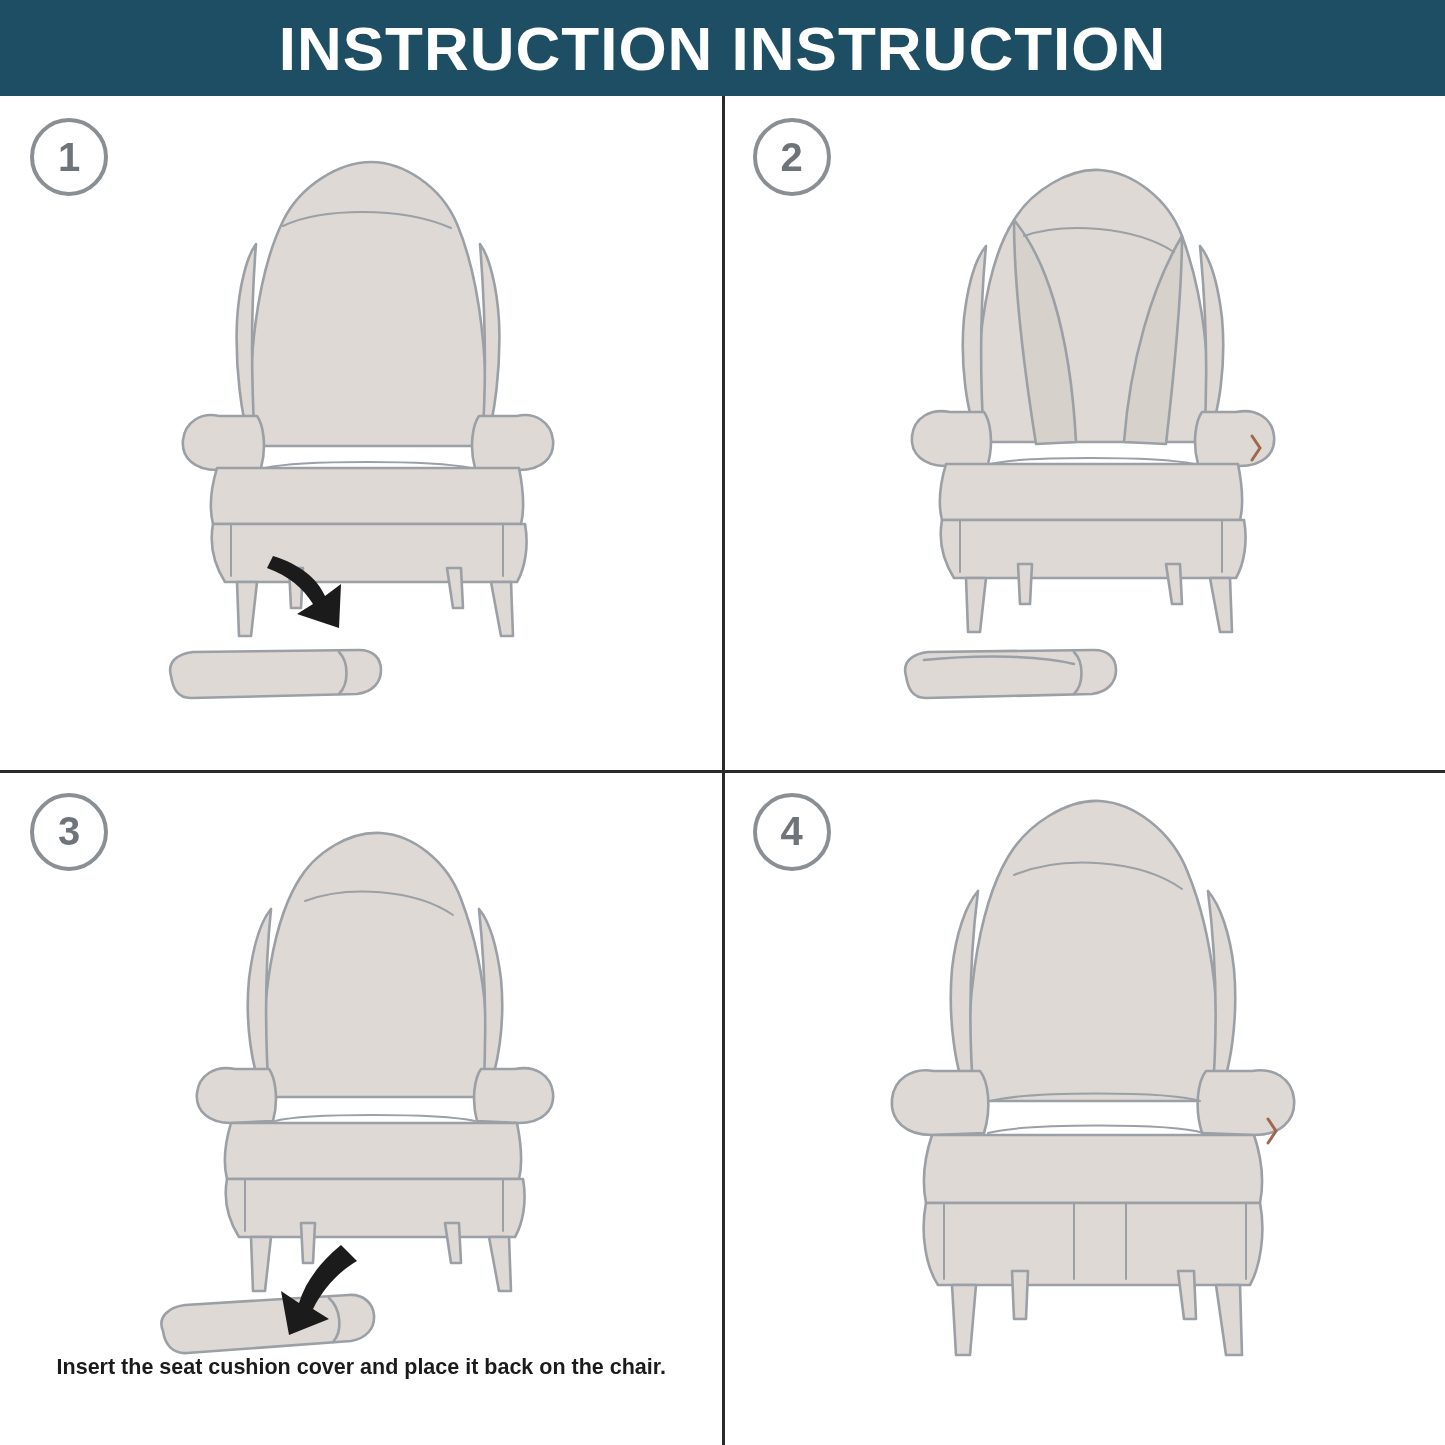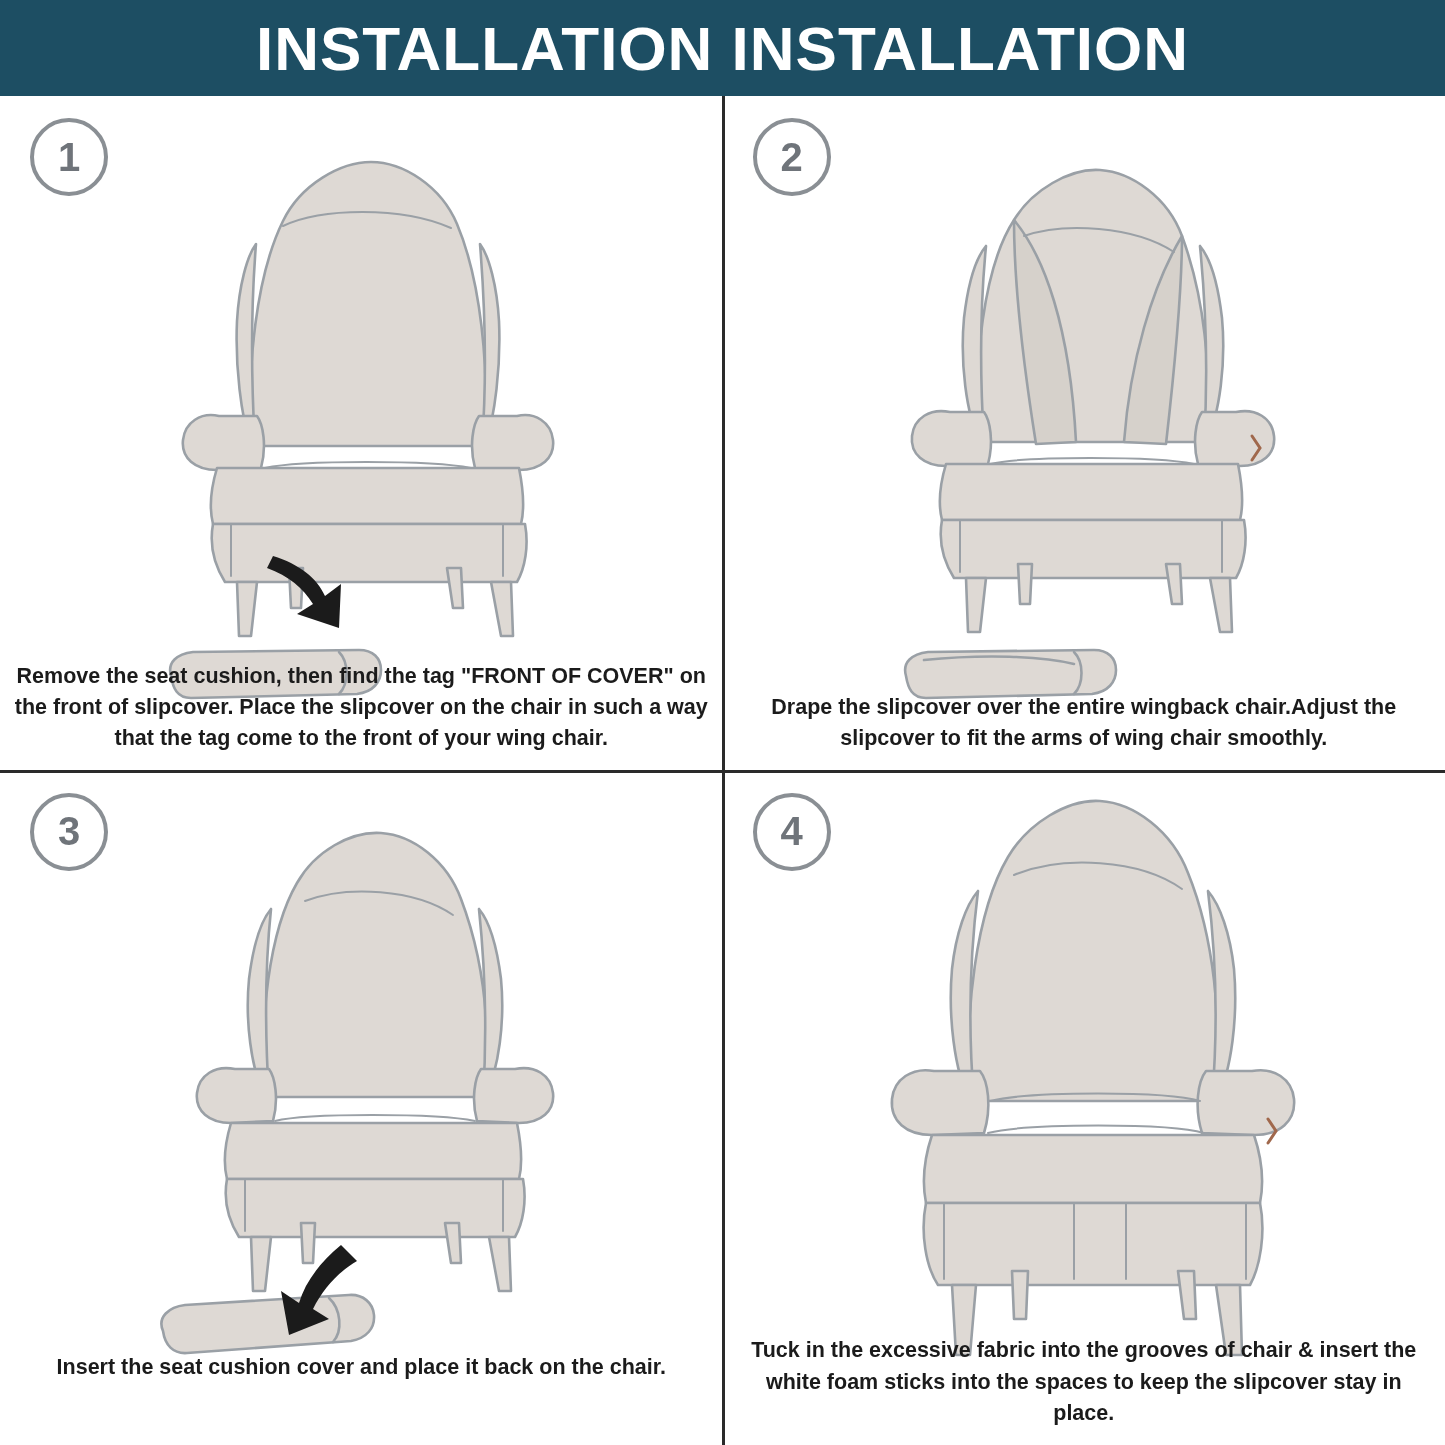--- a/index.html
+++ b/index.html
@@ -108,21 +108,21 @@
   .p3 .panel-caption { bottom: 62px; }
   .p4 .art { top: 10px; height: 600px; }
   svg { display: block; }
 </style>
 </head>
 <body>
 
 <div class="page">
 
   <div class="header">
-    <div class="header-title">INSTALLATION INSTALLATION</div>
+    <div class="header-title">INSTRUCTION INSTRUCTION</div>
   </div>
 
   <div class="grid">
     <div class="vline"></div>
     <div class="hline"></div>
 
     <div class="panel p1">
       <div class="step-badge">1</div>
       <div class="art">
         <svg width="620" height="600" viewBox="0 0 620 600">
@@ -152,21 +152,20 @@
             <path d="M214 352 C250 344 380 344 420 352"></path>
             <path d="M180 408 L180 460"></path>
             <path d="M452 408 L452 460"></path>
           </g>
 
           <g fill="#1b1b1b">
             <path d="M222 440 C248 448 266 462 274 480 L290 468 L288 512 L246 498 L262 488 C252 472 238 460 216 452 Z"></path>
           </g>
         </svg>
       </div>
-      <div class="panel-caption">Remove the seat cushion, then find the tag "FRONT OF COVER" on the front of slipcover. Place the slipcover on the chair in such a way that the tag come to the front of your wing chair.</div>
     </div>
 
     <div class="panel p2">
       <div class="step-badge">2</div>
       <div class="art">
         <svg width="620" height="600" viewBox="0 0 620 600">
           <g fill="#ded9d4" stroke="#9aa0a6" stroke-width="2.6" stroke-linejoin="round" stroke-linecap="round">
 
             <path d="M206 326 C198 250 210 150 240 104 C258 74 296 52 326 54 C358 56 394 82 408 120 C430 180 438 252 432 326 Z"></path>
             <path d="M206 326 C192 298 186 246 190 202 C194 168 202 142 212 130 C206 192 206 262 210 326 Z"></path>
@@ -194,21 +193,20 @@
             <path d="M250 120 C290 106 360 110 400 136"></path>
             <path d="M216 348 C250 340 382 340 420 348"></path>
             <path d="M186 404 L186 456"></path>
             <path d="M448 404 L448 456"></path>
           </g>
           <g fill="none" stroke="#a0684c" stroke-width="3" stroke-linecap="round">
             <path d="M478 320 L486 332 L478 344"></path>
           </g>
         </svg>
       </div>
-      <div class="panel-caption">Drape the slipcover over the entire wingback chair.Adjust the slipcover to fit the arms of wing chair smoothly.</div>
     </div>
 
     <div class="panel p3">
       <div class="step-badge">3</div>
       <div class="art">
         <svg width="620" height="600" viewBox="0 0 620 600">
           <g fill="#ded9d4" stroke="#9aa0a6" stroke-width="2.6" stroke-linejoin="round" stroke-linecap="round">
             <path d="M214 306 C208 230 218 140 246 92 C264 60 300 40 330 42 C362 44 396 70 410 108 C432 166 440 234 434 306 Z"></path>
             <path d="M214 306 C200 278 194 230 198 188 C202 156 210 130 220 118 C214 176 214 244 218 306 Z"></path>
             <path d="M434 306 C448 278 454 230 450 188 C446 156 438 130 428 118 C434 176 436 244 432 306 Z"></path>
@@ -267,17 +265,16 @@
             <path d="M170 432 L170 508"></path>
             <path d="M472 432 L472 508"></path>
             <path d="M300 432 L300 508"></path>
             <path d="M352 432 L352 508"></path>
           </g>
           <g fill="none" stroke="#a0684c" stroke-width="3" stroke-linecap="round">
             <path d="M494 348 L502 360 L494 372"></path>
           </g>
         </svg>
       </div>
-      <div class="panel-caption">Tuck in the excessive fabric into the grooves of chair &amp; insert the white foam sticks into the spaces to keep the slipcover stay in place.</div>
     </div>
 
   </div>
 </div>
 
 </body></html>

